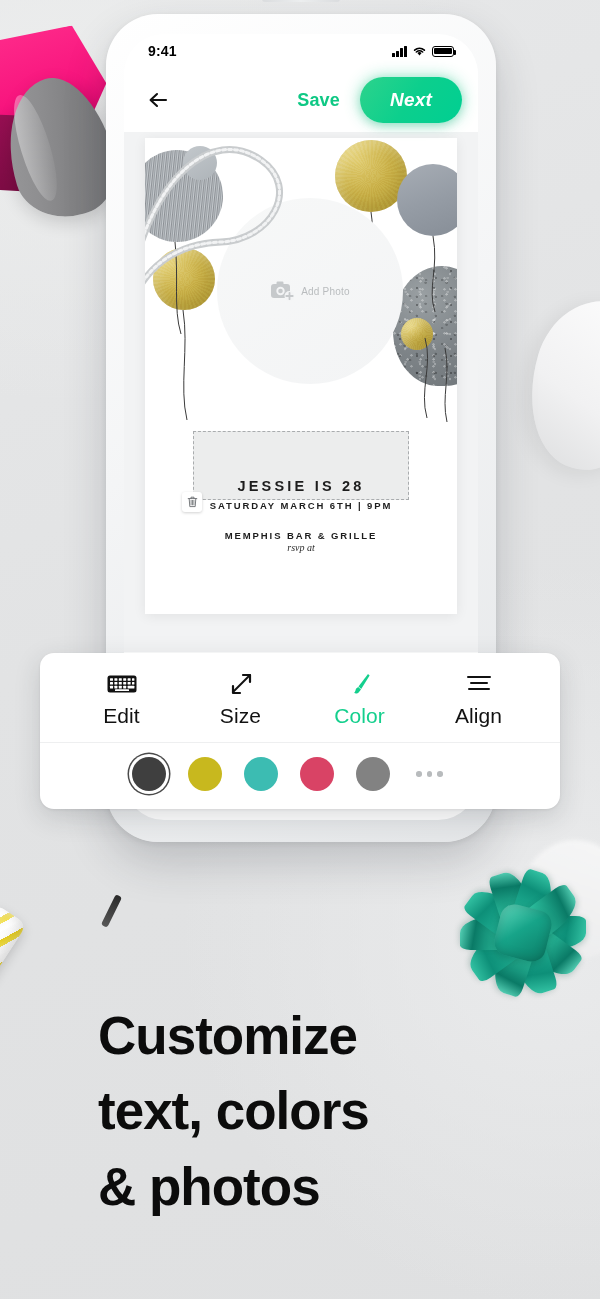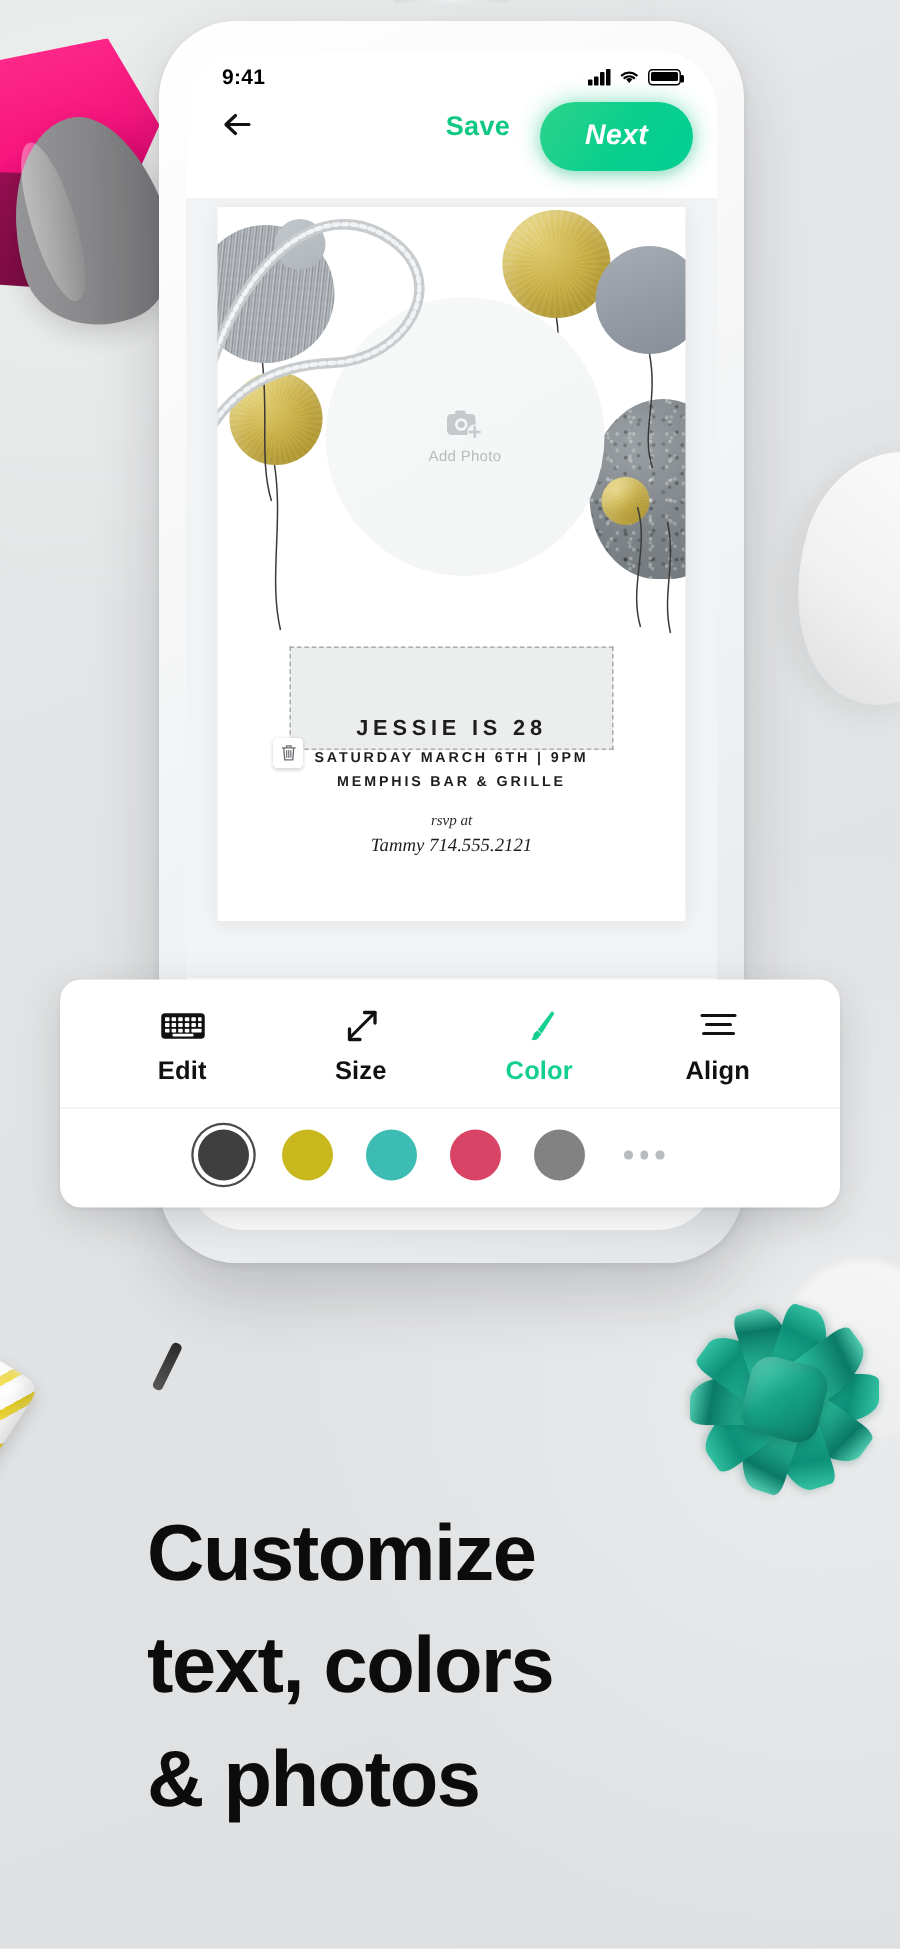--- a/index.html
+++ b/index.html
@@ -157,21 +157,21 @@
   .sig { display:flex; align-items:flex-end; gap:1.5px; height:11px; }
   .sig span { width:2.6px; background:#000; border-radius:.6px; }
   .sig span:nth-child(1){height:4px;} .sig span:nth-child(2){height:6px;}
   .sig span:nth-child(3){height:8.5px;} .sig span:nth-child(4){height:11px;}
   .batt { width:22px; height:11px; border:1.4px solid #000; border-radius:3px; position:relative; padding:1.4px; }
   .batt::after{ content:""; position:absolute; right:-3.4px; top:3px; width:2px; height:5px; background:#000; border-radius:0 1px 1px 0;}
   .batt i{ display:block; width:100%; height:100%; background:#000; border-radius:1px;}
 
   
   .navbar {
-    position:relative; height:64px; display:flex; align-items:flex-start;
+    position:relative; height:64px; display:flex; align-items:center;
     padding:0 16px 0 20px; gap:10px; z-index:11; background:#fff;
   }
   .back-arrow { width:30px; height:30px; cursor:pointer; }
   .nav-spacer { flex:1; }
   .save-btn {
     font-size:18px; font-weight:700; color:#0ec884; letter-spacing:.2px;
     cursor:pointer; padding:6px 10px;
   }
   .next-btn {
     font-size:19px; font-weight:700; color:#fff; letter-spacing:.2px;
@@ -227,21 +227,21 @@
     background-size:13px 13px, 17px 17px, 11px 11px, 19px 19px, 15px 15px, 21px 21px, 14px 14px, 16px 16px;
   }
   .b-lightgray { background:linear-gradient(150deg,#c3c8cc,#aeb4b9); }
 
   .string { position:absolute; background:transparent; }
 
   .photo-circle {
     position:absolute; left:72px; top:60px; width:186px; height:186px;
     border-radius:50%;
     background:linear-gradient(150deg,#f7f8f8 0%, #f3f4f5 100%);
-    display:flex; flex-direction:column; align-items:center; justify-content:center;
+    display:flex; align-items:center; justify-content:center;
     gap:5px; cursor:pointer; z-index:5;
   }
   .photo-label { font-size:10px; color:#b9bcbe; letter-spacing:.2px; }
 
   .title-box {
     position:absolute; left:48px; top:293px; width:216px;
     border:1.2px dashed #a9acae;
     background:#eceded;
     text-align:center; padding:6px 4px 5px; z-index:6;
   }
@@ -259,21 +259,21 @@
 
   .line-celebrate {
     position:absolute; left:0; right:0; top:338px; text-align:center;
     font-size:11.5px; font-weight:700; letter-spacing:1.7px; color:#1d1d1d; z-index:6;
   }
   .line-when {
     position:absolute; left:0; right:0; top:362px; text-align:center;
     font-size:9.5px; font-weight:700; letter-spacing:1.9px; color:#1d1d1d; z-index:6;
   }
   .line-where {
-    position:absolute; left:0; right:0; top:378px; text-align:center;
+    position:absolute; left:0; right:0; top:392px; text-align:center;
     font-size:9.5px; font-weight:700; letter-spacing:1.9px; color:#1d1d1d; z-index:6;
   }
   .rsvp-label {
     position:absolute; left:0; right:0; top:404px; text-align:center;
     font-size:10px; font-style:italic; color:#2b2b2b;
     font-family:"Liberation Serif", serif; z-index:6;
   }
   .rsvp-name {
     position:absolute; left:0; right:0; top:418px; text-align:center;
     font-size:12.5px; font-style:italic; color:#1d1d1d;
@@ -292,21 +292,21 @@
   }
   .tool-row {
     display:flex; align-items:flex-end; justify-content:space-around;
     padding:18px 22px 14px; border-bottom:1px solid #eeeff0;
   }
   .tool {
     display:flex; flex-direction:column; align-items:center; gap:7px;
     cursor:pointer; min-width:62px;
   }
   .tool-icon { height:26px; display:flex; align-items:center; justify-content:center; }
-  .tool-label { font-size:17px; font-weight:700; color:#111; letter-spacing:.1px; }
+  .tool-label { font-size:21px; font-weight:400; color:#111; letter-spacing:.1px; }
   .tool.active .tool-label { color:#14cf8d; }
   .font-aa {
     font-family:"Liberation Serif", serif; font-style:italic;
     font-size:23px; color:#111; line-height:1;
   }
   .swatch-row {
     display:flex; align-items:center; gap:22px;
     padding:14px 0 18px 92px;
   }
   .swatch { width:34px; height:34px; border-radius:50%; cursor:pointer; }
@@ -438,21 +438,20 @@
             <svg width="11" height="12" viewBox="0 0 11 12">
               <path d="M1.2 2.6 H9.8 M2.2 2.6 L2.8 10.6 H8.2 L8.8 2.6 M4 2.6 V1.2 H7 V2.6" stroke="#6a6d70" stroke-width=".9" fill="none" stroke-linecap="round" stroke-linejoin="round"></path>
               <path d="M4.1 4.4 V8.9 M5.5 4.4 V8.9 M6.9 4.4 V8.9" stroke="#6a6d70" stroke-width=".8" stroke-linecap="round"></path>
             </svg>
           </div>
         </div>
 
         <div class="line-when">SATURDAY MARCH 6TH  |  9PM</div>
         <div class="line-where">MEMPHIS BAR &amp; GRILLE</div>
         <div class="rsvp-label">rsvp at</div>
-        <div class="rsvp-name">Tammy 714.555.2121</div>
       </div>
     </div>
   </div>
 </div>
 
 <div class="toolbar">
   <div class="tool-row">
 
     <div class="tool">
       <div class="tool-icon">

